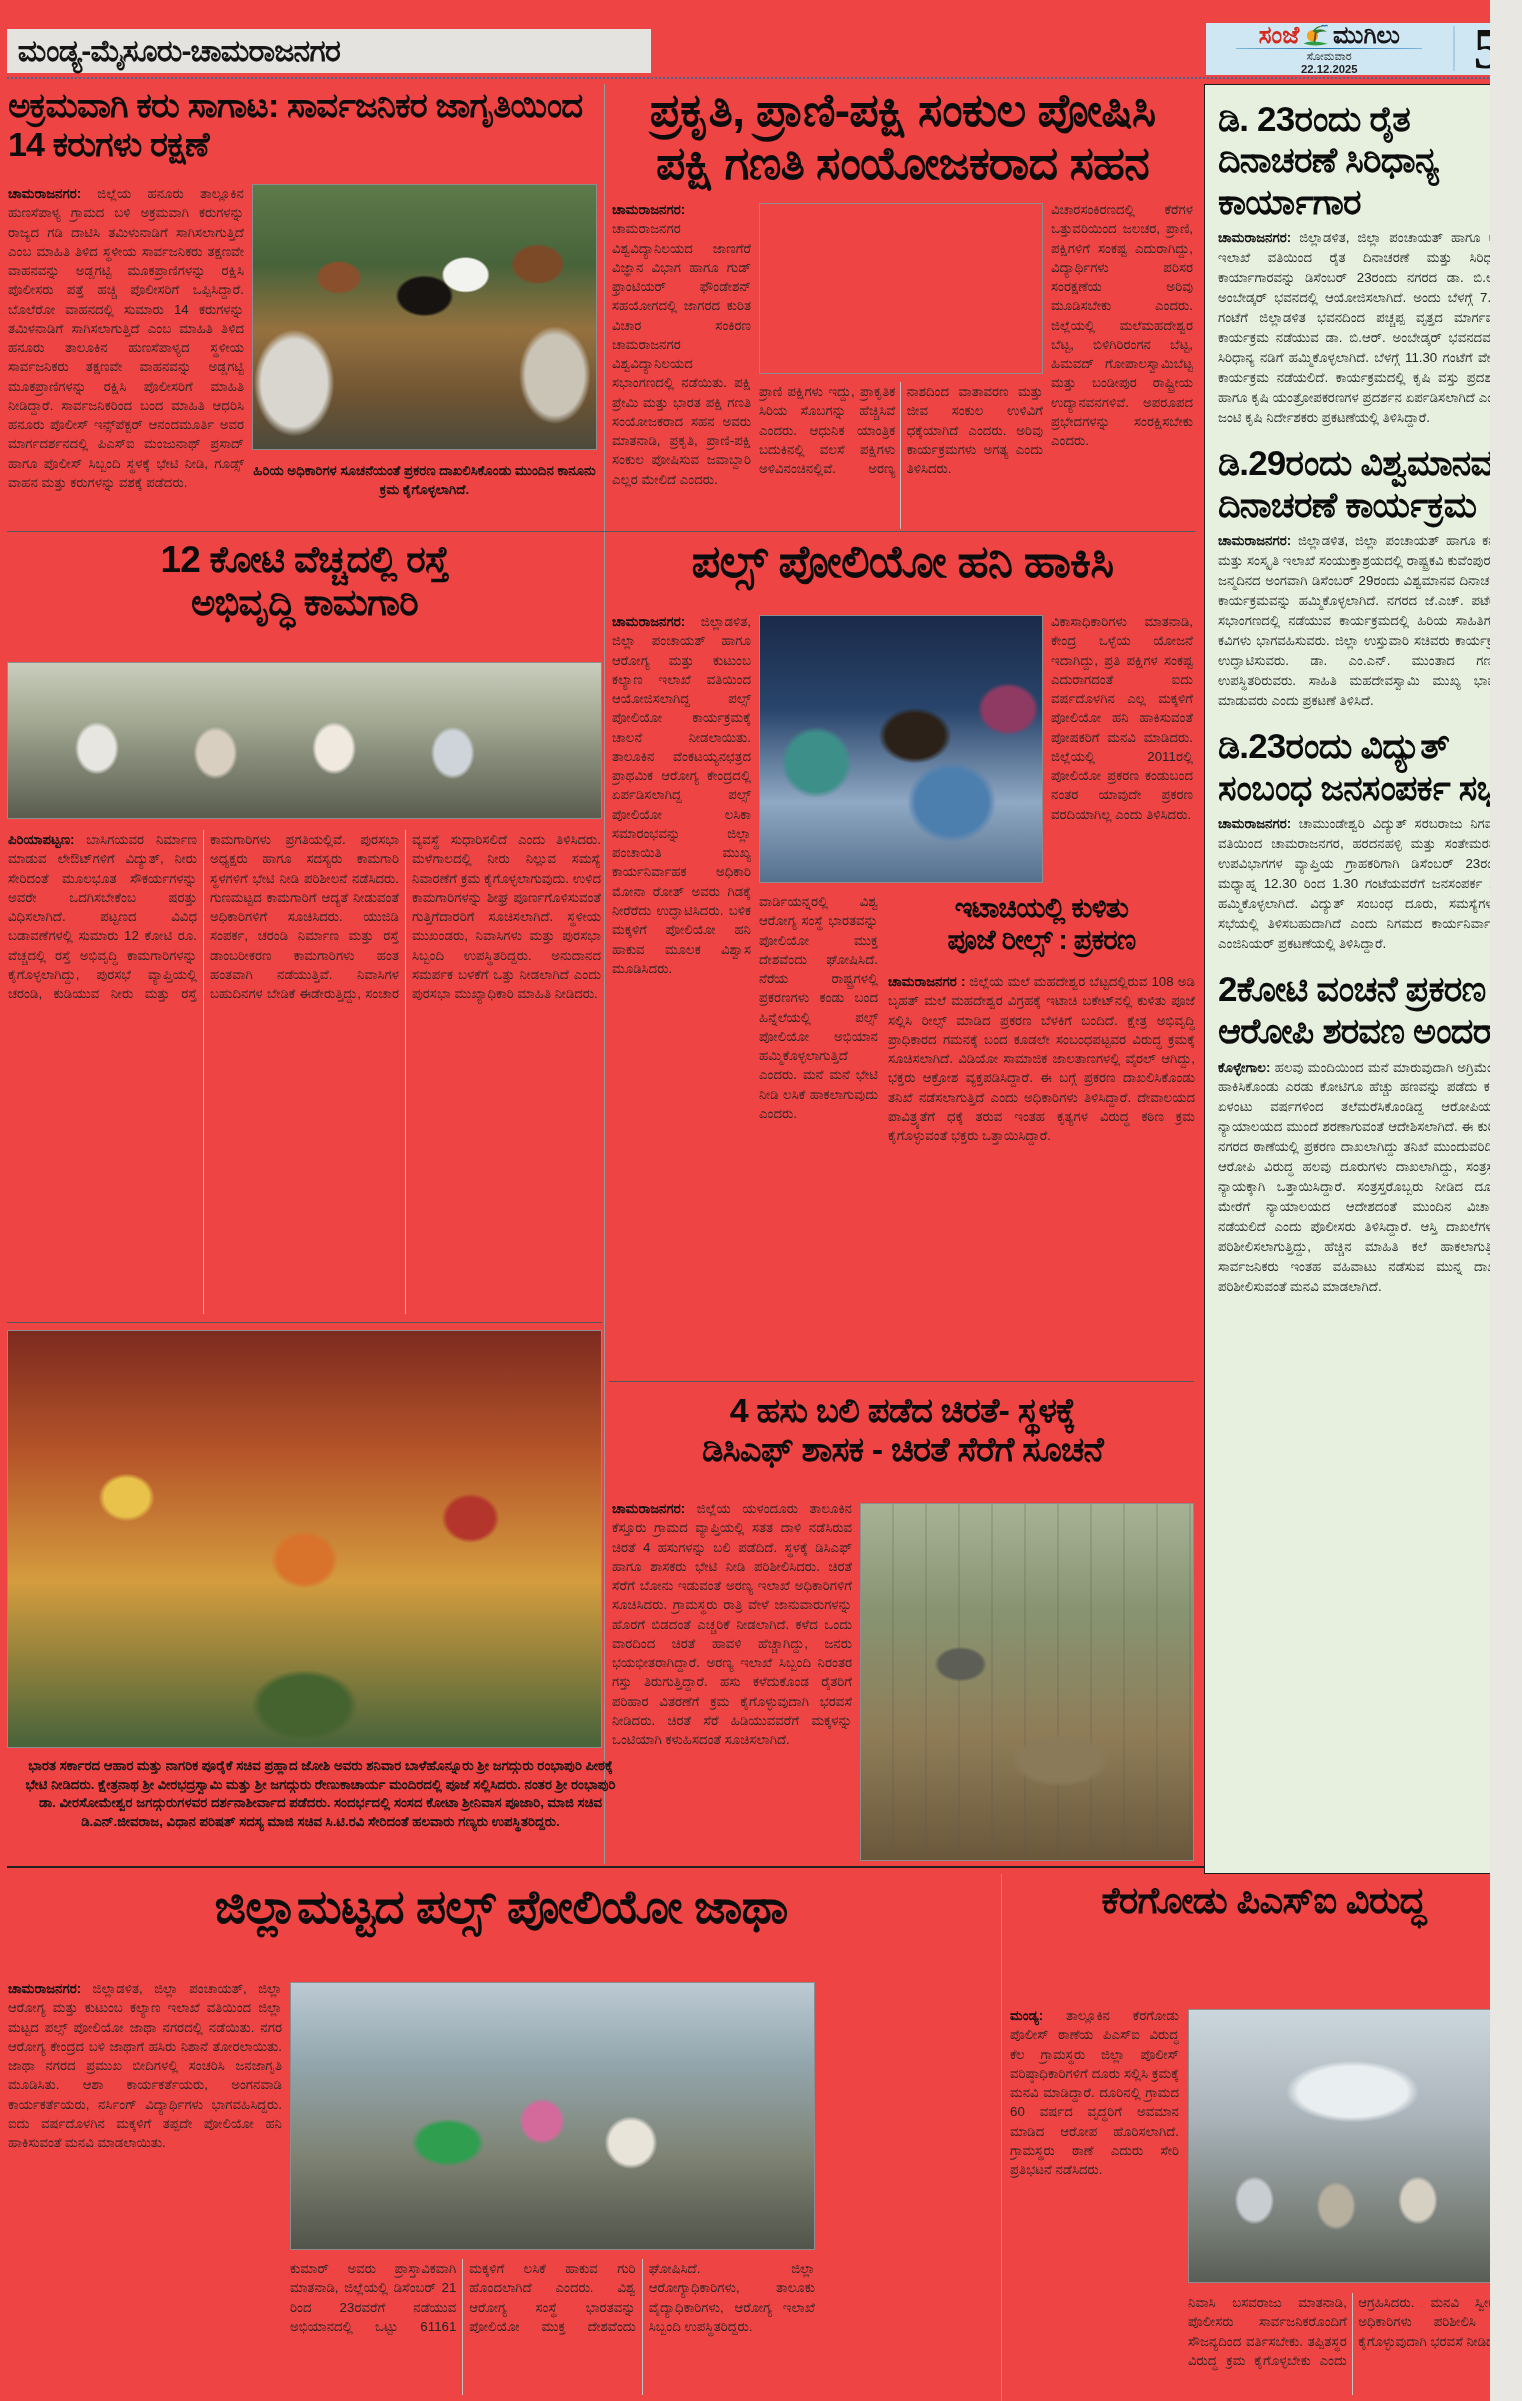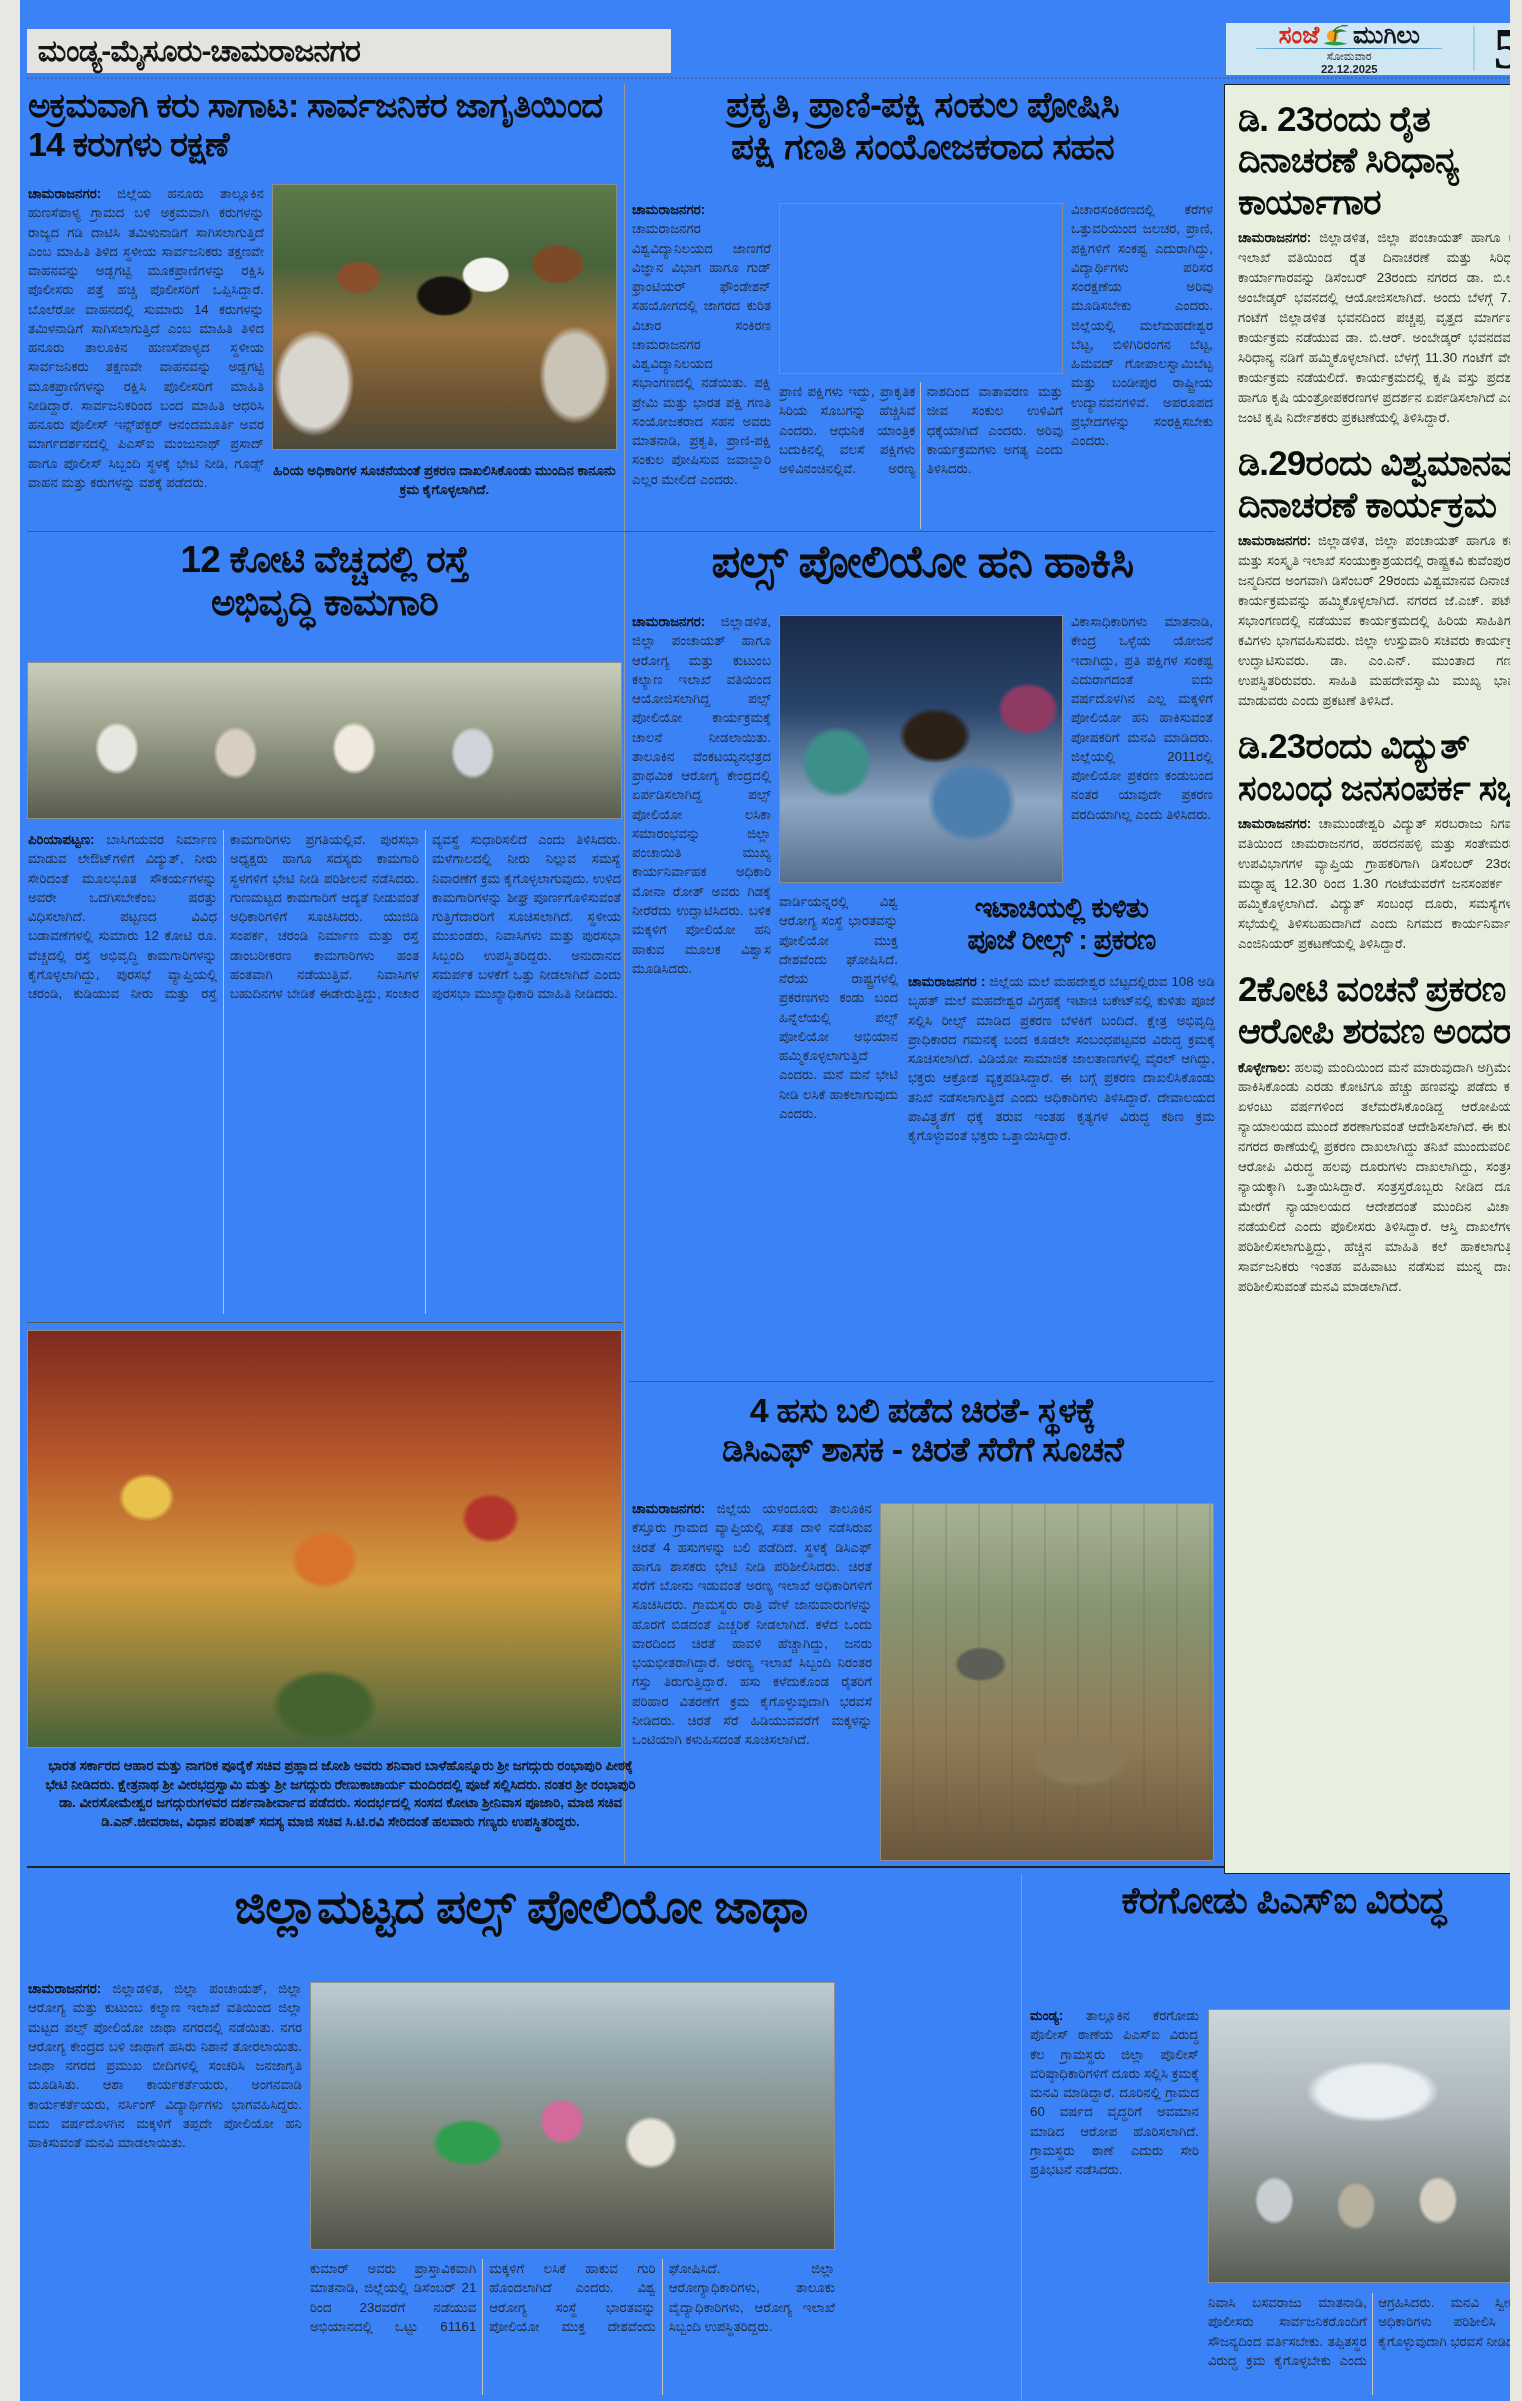--- a/index.html
+++ b/index.html
@@ -1,17 +1,17 @@
 <!DOCTYPE html>
 <html style="font-size:13px"><head>
 <meta charset="utf-8">
 <style>
   html,body{margin:0;padding:0;background:#e9e7e2;}
-  #page{position:relative;width:1490px;height:2401px;background:#3b82f6;
-        font-family:"Liberation Sans","DejaVu Sans",sans-serif;color:#1c1c1c;overflow:hidden;margin-left:20px;}
+  #page{position:relative;width:1490px;height:2401px;background:#ef4444;
+        font-family:"Liberation Sans","DejaVu Sans",sans-serif;color:#1c1c1c;overflow:hidden;}
   .abs{position:absolute;}
   
   #region-strip{left:6.5px;top:29px;width:633px;height:44px;background:#e4e3e0;
     font-size:30px;font-weight:bold;color:#161616;display:flex;align-items:center;padding-left:11.3px;letter-spacing:-0.8px;}
   #masthead{left:1206px;top:22.6px;width:315px;height:52px;background:#cfe7f3;display:flex;}
   #masthead-left{flex:1;display:flex;flex-direction:column;align-items:center;justify-content:center;}
   .logo-row{display:flex;align-items:flex-end;gap:3.2px;line-height:1;}
   .logo-sanje{color:#d42a1e;font-weight:bold;font-size:24px;}
   .logo-mugilu{color:#15151a;font-weight:bold;font-size:24px;}
   .logo-underline{width:186px;height:3.2px;background:linear-gradient(90deg,#7db8dd,#1f6fae,#7db8dd);border-radius:2.4px;margin:1.6px 0 0.8px 0;}
@@ -132,21 +132,21 @@
   </div>
   <div class="abs body-text" style="left:8px;top:184px;width:236px;height:345px;">
     <span class="dateline">ಚಾಮರಾಜನಗರ:</span>
     <span>ಜಿಲ್ಲೆಯ ಹನೂರು ತಾಲ್ಲೂಕಿನ ಹುಣಸೆಪಾಳ್ಯ ಗ್ರಾಮದ ಬಳಿ ಅಕ್ರಮವಾಗಿ ಕರುಗಳನ್ನು ರಾಜ್ಯದ ಗಡಿ ದಾಟಿಸಿ ತಮಿಳುನಾಡಿಗೆ ಸಾಗಿಸಲಾಗುತ್ತಿದೆ ಎಂಬ ಮಾಹಿತಿ ತಿಳಿದ ಸ್ಥಳೀಯ ಸಾರ್ವಜನಿಕರು ತಕ್ಷಣವೇ ವಾಹನವನ್ನು ಅಡ್ಡಗಟ್ಟಿ ಮೂಕಪ್ರಾಣಿಗಳನ್ನು ರಕ್ಷಿಸಿ ಪೊಲೀಸರು ಪತ್ತೆ ಹಚ್ಚಿ ಪೊಲೀಸರಿಗೆ ಒಪ್ಪಿಸಿದ್ದಾರೆ. ಬೊಲೆರೋ ವಾಹನದಲ್ಲಿ ಸುಮಾರು 14 ಕರುಗಳನ್ನು ತಮಿಳನಾಡಿಗೆ ಸಾಗಿಸಲಾಗುತ್ತಿದೆ ಎಂಬ ಮಾಹಿತಿ ತಿಳಿದ ಹನೂರು ತಾಲೂಕಿನ ಹುಣಸೆಪಾಳ್ಯದ ಸ್ಥಳೀಯ ಸಾರ್ವಜನಿಕರು ತಕ್ಷಣವೇ ವಾಹನವನ್ನು ಅಡ್ಡಗಟ್ಟಿ ಮೂಕಪ್ರಾಣಿಗಳನ್ನು ರಕ್ಷಿಸಿ ಪೊಲೀಸರಿಗೆ ಮಾಹಿತಿ ನೀಡಿದ್ದಾರೆ. ಸಾರ್ವಜನಿಕರಿಂದ ಬಂದ ಮಾಹಿತಿ ಆಧರಿಸಿ ಹನೂರು ಪೊಲೀಸ್ ಇನ್ಸ್‌ಪೆಕ್ಟರ್ ಆನಂದಮೂರ್ತಿ ಅವರ ಮಾರ್ಗದರ್ಶನದಲ್ಲಿ ಪಿಎಸ್ಐ ಮಂಜುನಾಥ್ ಪ್ರಸಾದ್ ಹಾಗೂ ಪೊಲೀಸ್ ಸಿಬ್ಬಂದಿ ಸ್ಥಳಕ್ಕೆ ಭೇಟಿ ನೀಡಿ, ಗೂಡ್ಸ್ ವಾಹನ ಮತ್ತು ಕರುಗಳನ್ನು ವಶಕ್ಕೆ ಪಡೆದರು.</span>
   </div>
   <div class="abs photo" id="photo-cattle" style="left:252px;top:184px;width:345px;height:266px;"></div>
   <div class="abs caption" style="left:252px;top:462px;width:345px;height:68px;text-align:center;">
     <span>ಹಿರಿಯ ಅಧಿಕಾರಿಗಳ ಸೂಚನೆಯಂತೆ ಪ್ರಕರಣ ದಾಖಲಿಸಿಕೊಂಡು ಮುಂದಿನ ಕಾನೂನು ಕ್ರಮ ಕೈಗೊಳ್ಳಲಾಗಿದೆ.</span>
   </div>
 
-  <div class="abs headline" style="left:612px;top:84px;width:581px;font-size:36px;">
+  <div class="abs headline" style="left:612px;top:84px;width:581px;font-size:46px;">
     <div>ಪ್ರಕೃತಿ, ಪ್ರಾಣಿ-ಪಕ್ಷಿ ಸಂಕುಲ ಪೋಷಿಸಿ</div>
     <div>ಪಕ್ಷಿ ಗಣತಿ ಸಂಯೋಜಕರಾದ ಸಹನ</div>
   </div>
   <div class="abs body-text" style="left:612px;top:200px;width:139px;height:329px;">
     <span class="dateline">ಚಾಮರಾಜನಗರ:</span>
     <span>ಚಾಮರಾಜನಗರ ವಿಶ್ವವಿದ್ಯಾನಿಲಯದ ಜಾಣಗೆರೆ ವಿಜ್ಞಾನ ವಿಭಾಗ ಹಾಗೂ ಗುಡ್ ಫ್ರಾಂಟಿಯರ್ ಫೌಂಡೇಶನ್ ಸಹಯೋಗದಲ್ಲಿ ಜಾಗರದ ಕುರಿತ ವಿಚಾರ ಸಂಕಿರಣ ಚಾಮರಾಜನಗರ ವಿಶ್ವವಿದ್ಯಾನಿಲಯದ ಸಭಾಂಗಣದಲ್ಲಿ ನಡೆಯಿತು. ಪಕ್ಷಿ ಪ್ರೇಮಿ ಮತ್ತು ಭಾರತ ಪಕ್ಷಿ ಗಣತಿ ಸಂಯೋಜಕರಾದ ಸಹನ ಅವರು ಮಾತನಾಡಿ, ಪ್ರಕೃತಿ, ಪ್ರಾಣಿ-ಪಕ್ಷಿ ಸಂಕುಲ ಪೋಷಿಸುವ ಜವಾಬ್ದಾರಿ ಎಲ್ಲರ ಮೇಲಿದೆ ಎಂದರು.</span>
   </div>
   <div class="abs photo" id="photo-podium" style="left:759px;top:203px;width:284px;height:171px;"></div>
   <div class="abs body-text" style="left:759px;top:382px;width:284px;height:147px;column-count:2;column-gap:11.3px;column-rule:0.8px solid #c2c2c2;">
     <span>ಪ್ರಾಣಿ ಪಕ್ಷಿಗಳು ಇದ್ದು, ಪ್ರಾಕೃತಿಕ ಸಿರಿಯ ಸೊಬಗನ್ನು ಹೆಚ್ಚಿಸಿವೆ ಎಂದರು. ಆಧುನಿಕ ಯಾಂತ್ರಿಕ ಬದುಕಿನಲ್ಲಿ ವಲಸೆ ಪಕ್ಷಿಗಳು ಅಳಿವಿನಂಚಿನಲ್ಲಿವೆ. ಅರಣ್ಯ ನಾಶದಿಂದ ವಾತಾವರಣ ಮತ್ತು ಜೀವ ಸಂಕುಲ ಉಳಿವಿಗೆ ಧಕ್ಕೆಯಾಗಿದೆ ಎಂದರು. ಅರಿವು ಕಾರ್ಯಕ್ರಮಗಳು ಅಗತ್ಯ ಎಂದು ತಿಳಿಸಿದರು.</span>

